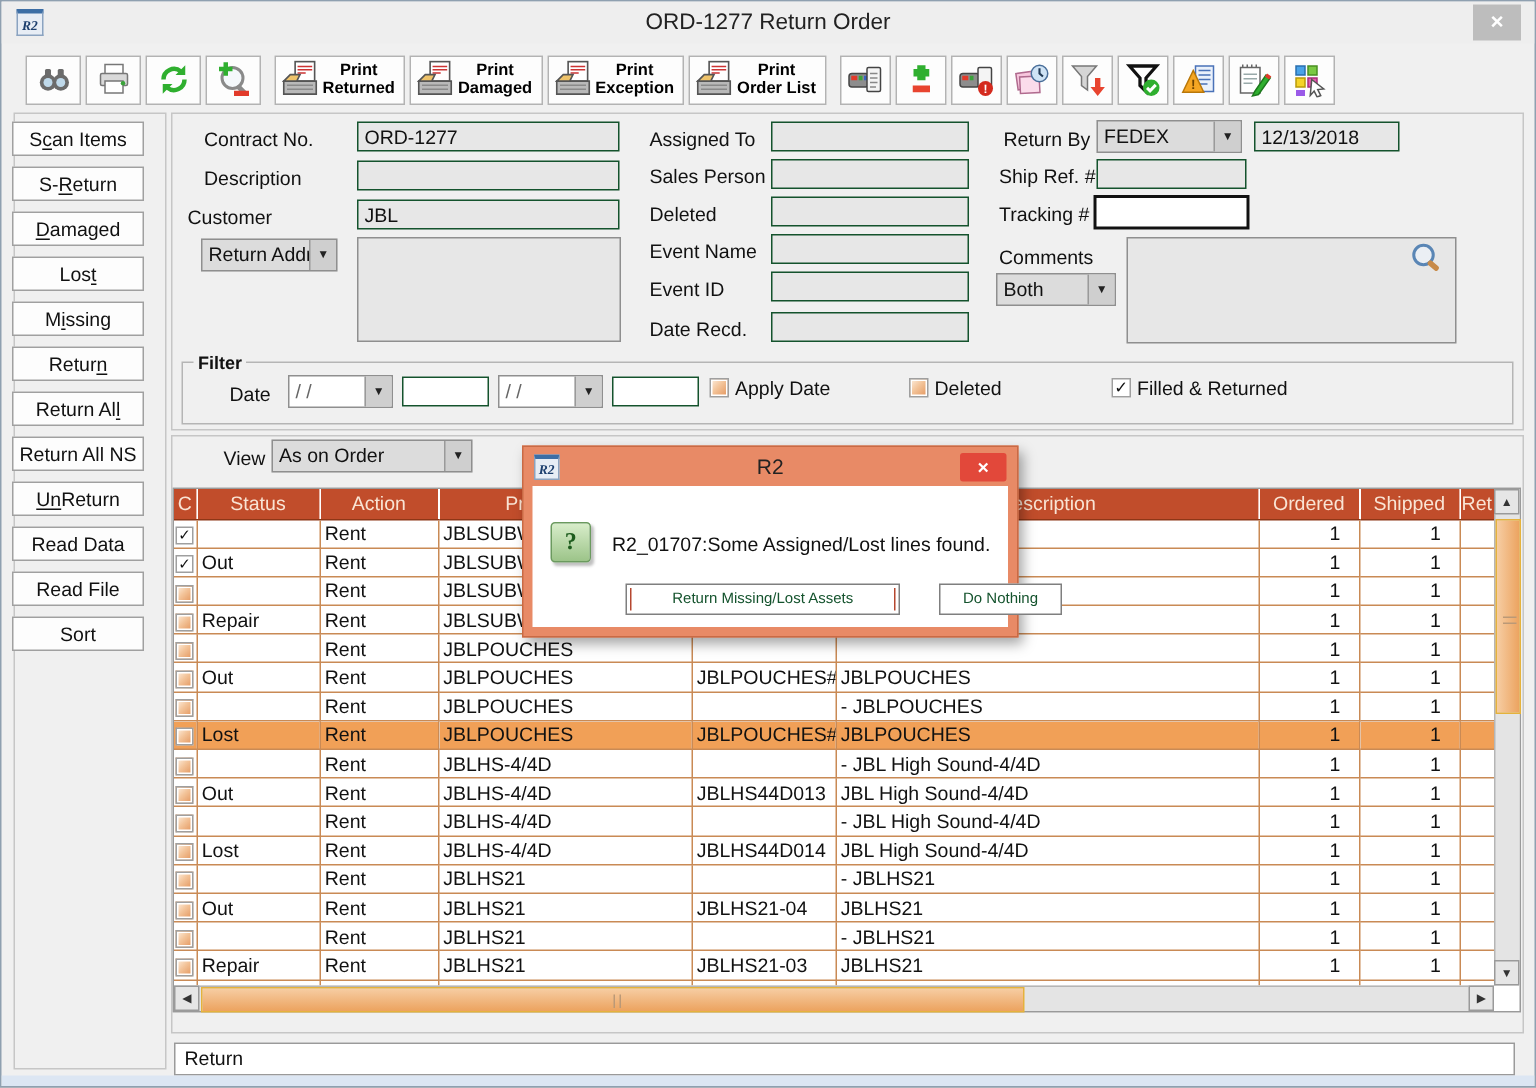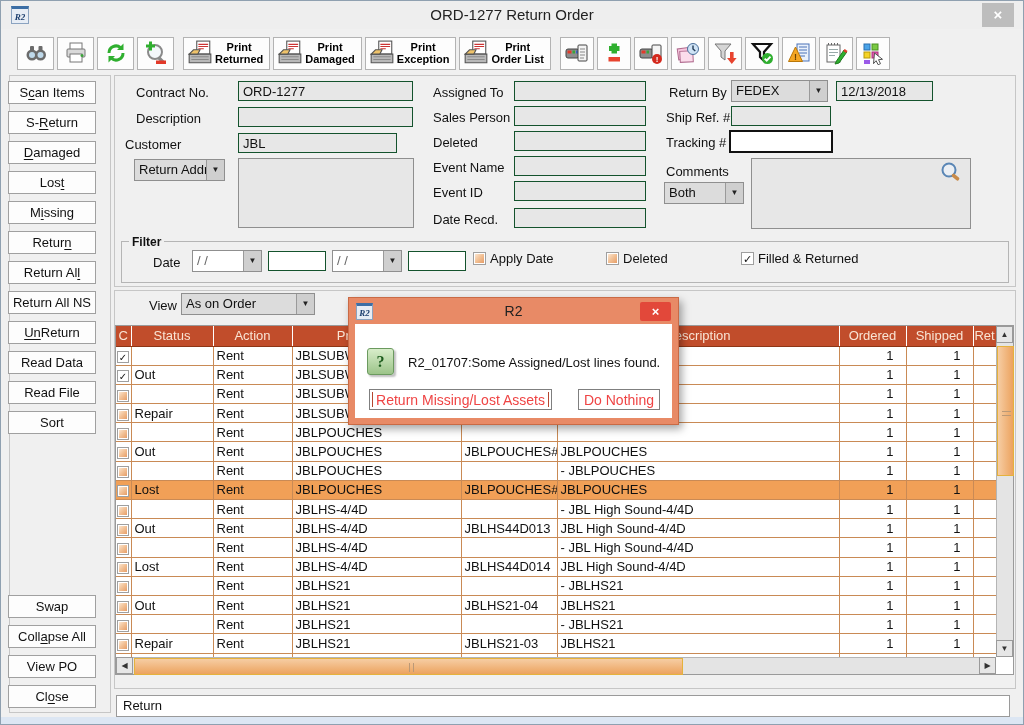--- a/index.html
+++ b/index.html
@@ -107,21 +107,21 @@
              text-align:center; line-height:14px; border-top:3px solid #3c6ea5; }
   .dlg-close { position:absolute; right:7px; top:4px; width:31px; height:19px; background:#e2483a;
                border-radius:2px; color:#fff; font-weight:bold; font-size:13px; text-align:center; line-height:19px; }
   .dlg-body { position:absolute; left:6px; top:26px; right:6px; bottom:6px; background:#fff; }
   .q-ico { position:absolute; left:12px; top:24px; width:27px; height:27px; border:1px solid #6b9a5f;
            border-radius:3px; background:linear-gradient(180deg,#d8edca,#9cc489); color:#1d5c1d;
            font:bold 16px "Liberation Serif",serif; text-align:center; line-height:26px;
            box-shadow:2px 2px 2px rgba(0,0,0,.25); }
   .dlg-msg { position:absolute; left:53px; top:31px; font-size:13px; color:#111; }
   .dlg-btn { position:absolute; bottom:8px; height:21px; background:#fff; border:1px solid #7f7f7f;
-             font-size:14px; color:#ef4444; }
+             font-size:10px; color:#14532d;margin-left:48px; }
   .dlg-btn.focus::before, .dlg-btn.focus::after { content:''; position:absolute; top:2px; bottom:2px;
              width:1px; background:#b5472f; }
   .dlg-btn.focus::before { left:2px; } .dlg-btn.focus::after { right:2px; }
 
   .mag { position:absolute; }
   svg { display:block; }
 </style>
 </head>
 <body>
 
@@ -343,36 +343,30 @@
       <button class="side-btn">Los<u>t</u></button>
       <button class="side-btn">M<u>i</u>ssing</button>
       <button class="side-btn">Retur<u>n</u></button>
       <button class="side-btn">Return Al<u>l</u></button>
       <button class="side-btn">Return All NS</button>
       <button class="side-btn"><u>Un</u>Return</button>
       <button class="side-btn">Read Data</button>
       <button class="side-btn">Read File</button>
       <button class="side-btn">Sort</button>
     </div>
-  <div class="side-col" id="sidebar-bottom" style="top:594px;">
-      <button class="side-btn">Swap</button>
-      <button class="side-btn">Coll<u>a</u>pse All</button>
-      <button class="side-btn">View PO</button>
-      <button class="side-btn">Cl<u>o</u>se</button>
-    </div>
 
   
   <div class="panel1"></div>
 
   <div class="flabel" style="left:135px;top:84px;">Contract No.</div>
   <div class="flabel" style="left:135px;top:110px;">Description</div>
   <div class="flabel" style="left:124px;top:136px;">Customer</div>
   <div class="fld" style="left:237px;top:80px;width:175px;">ORD-1277</div>
   <div class="fld" style="left:237px;top:106px;width:175px;"></div>
-  <div class="fld" style="left:237px;top:132px;width:159px;">JBL</div>
+  <div class="fld" style="left:237px;top:132px;width:175px;">JBL</div>
 
   <div class="combo" style="left:133px;top:158px;width:91px;">
     <span class="ct">Return Addr...</span>
     <span class="ca">▼</span>
   </div>
   <div class="area" style="left:237px;top:157px;width:176px;height:70px;"></div>
 
   <div class="flabel" style="left:432px;top:84px;">Assigned To</div>
   <div class="flabel" style="left:432px;top:109px;">Sales Person</div>
   <div class="flabel" style="left:432px;top:134px;">Deleted</div>

